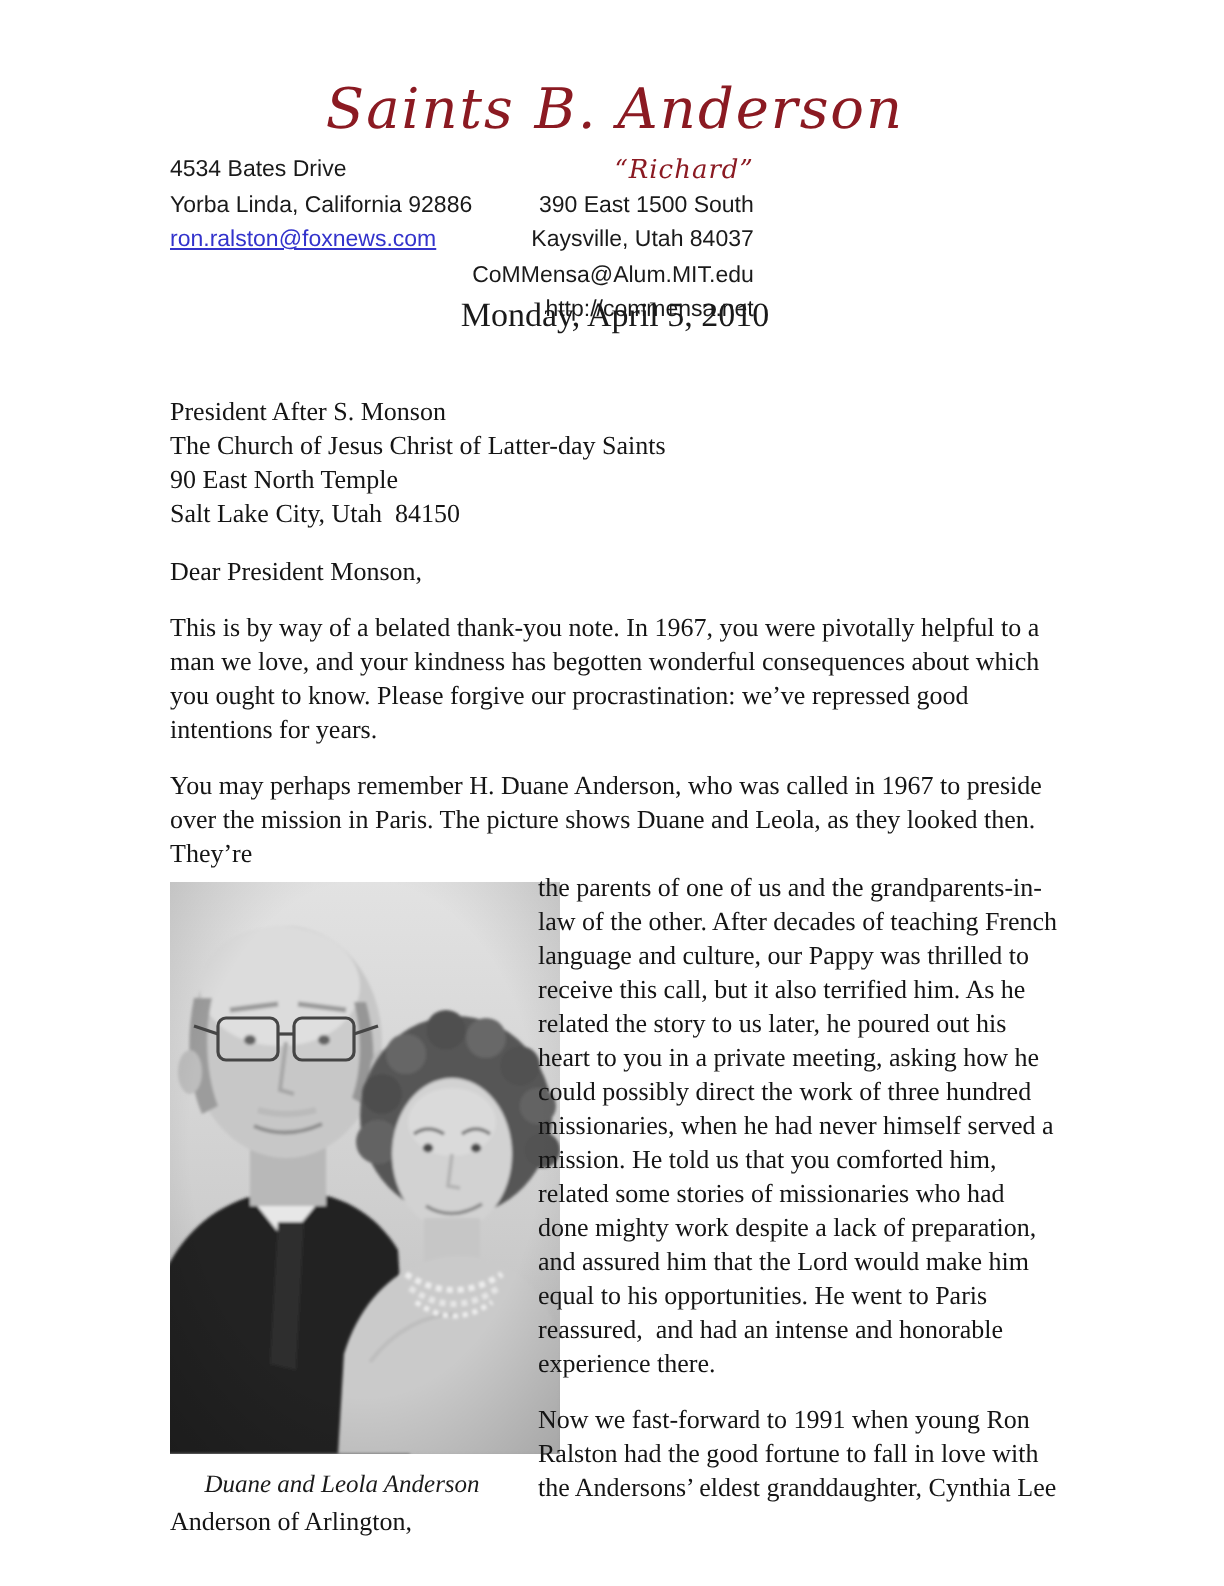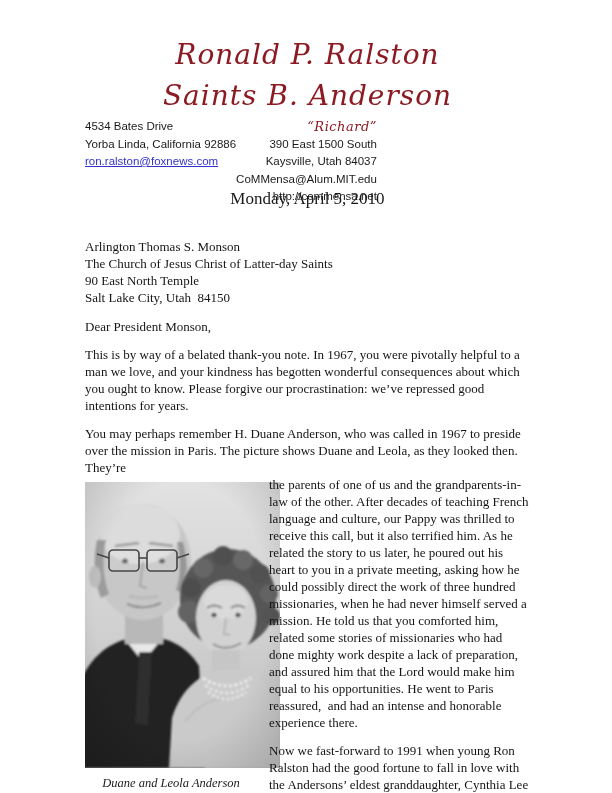--- a/index.html
+++ b/index.html
@@ -92,21 +92,20 @@
     color: #1a1a1a;
   }
 </style>
 </head>
 <body>
 
 <div class="page">
   <div class="content">
 
     <div class="letterhead">
-      <div class="lh-name">Ronald P. Ralston</div>
       <div class="lh-name">Saints B. Anderson</div>
     </div>
 
     <div class="addr-row">
       <div class="addr-left">
         <div>4534 Bates Drive</div>
         <div>Yorba Linda, California 92886</div>
         <div><a class="email-link">ron.ralston@foxnews.com</a></div>
       </div>
       <div class="addr-right">
@@ -114,21 +113,21 @@
         <div>390 East 1500 South</div>
         <div>Kaysville, Utah 84037</div>
         <div>CoMMensa@Alum.MIT.edu</div>
         <div>http://commensa.net</div>
       </div>
     </div>
 
     <div class="date-line">Monday, April 5, 2010</div>
 
     <div class="body-text recipient">
-      <div>Arlington Thomas S. Monson</div>
+      <div>President After S. Monson</div>
       <div>The Church of Jesus Christ of Latter-day Saints</div>
       <div>90 East North Temple</div>
       <div>Salt Lake City, Utah&nbsp; 84150</div>
     </div>
 
     <div class="body-text salutation">Dear President Monson,</div>
 
     <div class="body-text para">This is by way of a belated thank-you note. In 1967, you were pivotally helpful to a man we love, and your kindness has begotten wonderful consequences about which you ought to know. Please forgive our procrastination: we’ve repressed good intentions for years.</div>
 
     <div class="body-text para p2-intro">You may perhaps remember H. Duane Anderson, who was called in 1967 to preside over the mission in Paris. The picture shows Duane and Leola, as they looked then. They’re</div>

